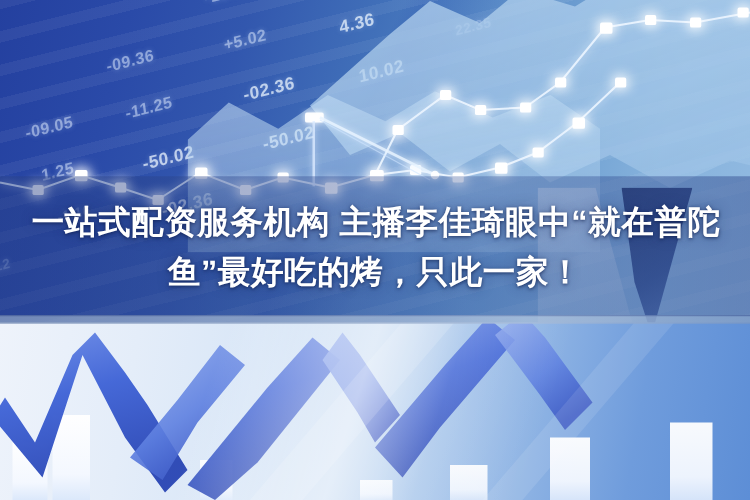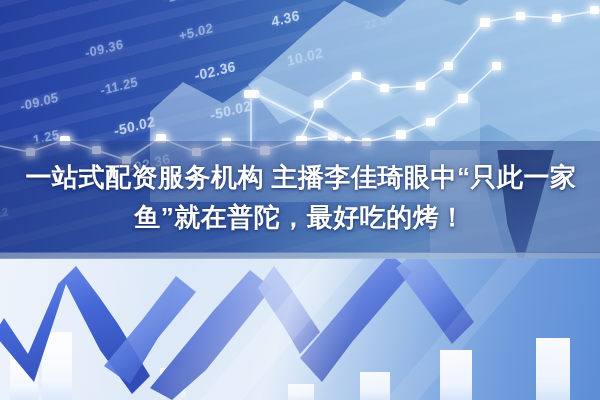--- a/index.html
+++ b/index.html
@@ -315,17 +315,17 @@
         <path d="M200 142 L330 -10 L372 -10 L242 142 Z" fill="#ffffff" opacity=".45"></path>
         <path d="M386 142 L516 -10 L548 -10 L418 142 Z" fill="#ffffff" opacity=".30"></path>
       </g>
     </svg>
     <div class="sweep"></div>
   </div>
 
   <div class="divider"></div>
 
   <div class="titleband">
-    <div class="tline l1">一站式配资服务机构 主播李佳琦眼中“只此一家</div>
-    <div class="tline l2">鱼”就在普陀，最好吃的烤！</div>
+    <div class="tline l1">一站式配资服务机构 主播李佳琦眼中“就在普陀</div>
+    <div class="tline l2">鱼”最好吃的烤，只此一家！</div>
   </div>
 
 </div>
 
 </body></html>

